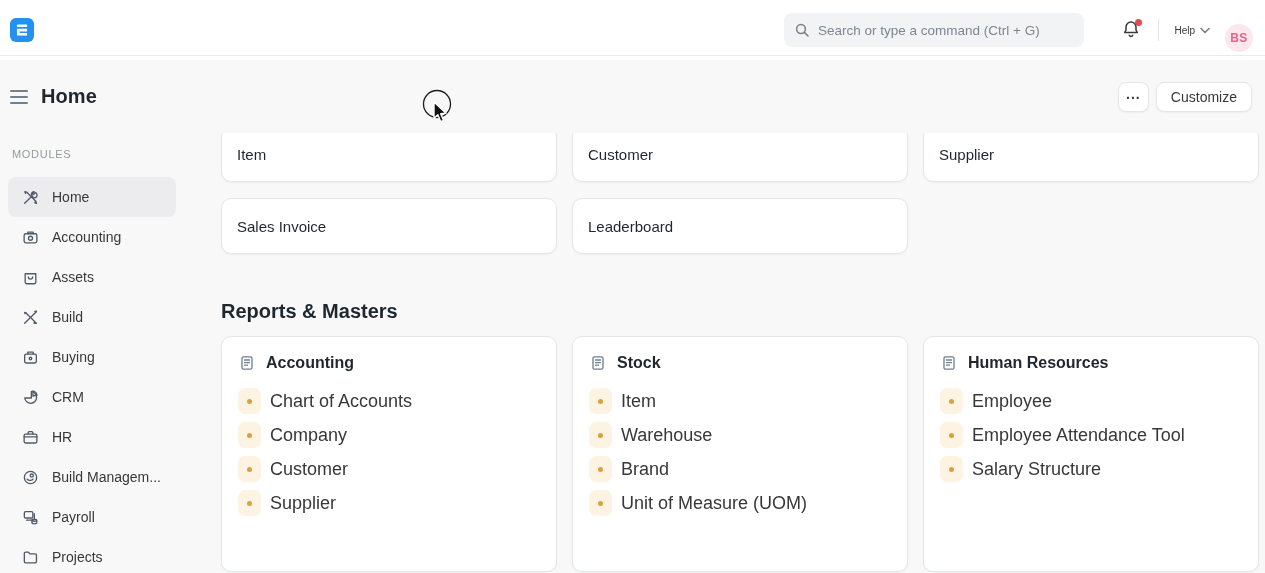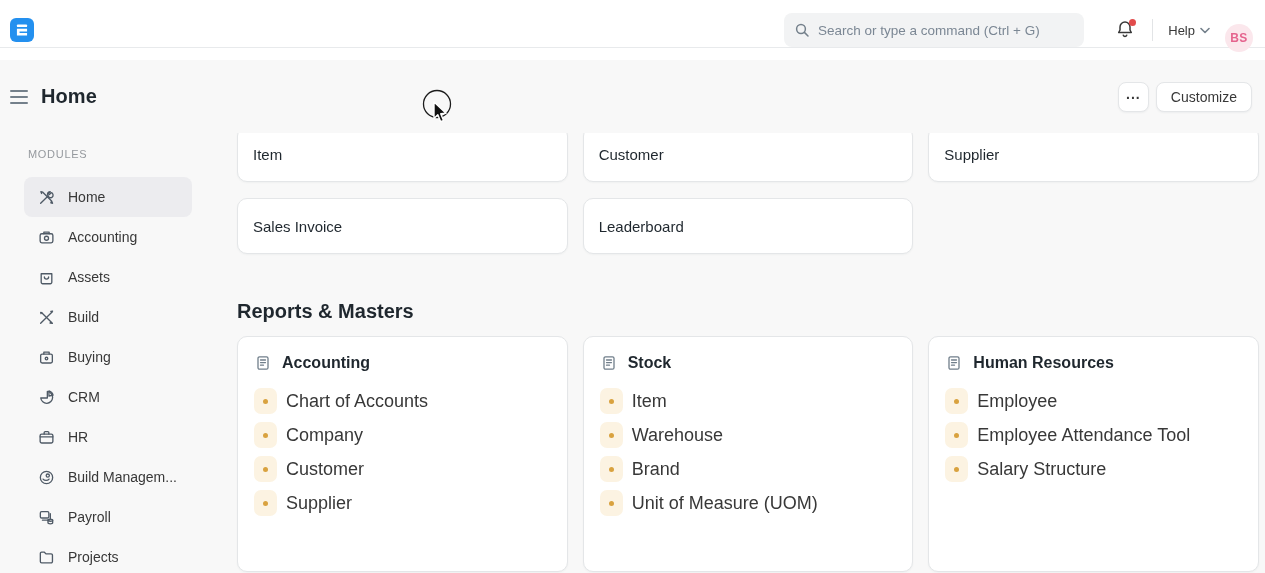--- a/index.html
+++ b/index.html
@@ -1,43 +1,43 @@
 <!DOCTYPE html>
 <html><head>
 <meta charset="utf-8">
 <style>
   * { margin:0; padding:0; box-sizing:border-box; }
   html,body { width:1265px; height:573px; overflow:hidden; font-family:"Liberation Sans", sans-serif; background:#ffffff; }
 
   
-  .topbar { position:relative; height:48px; background:#ffffff; border-bottom:1px solid #e8eaec; z-index:30; }
+  .topbar { position:relative; height:56px; background:#ffffff; border-bottom:1px solid #e8eaec; z-index:30; }
   .logo { position:absolute; left:10px; top:18px; width:24px; height:24px; border-radius:6px; background:#2490EF; display:flex; align-items:center; justify-content:center; cursor:pointer; }
   .searchbar { position:absolute; left:784px; top:13px; width:300px; height:34px; background:#f2f3f4; border-radius:8px; display:flex; align-items:center; padding:0 10px; gap:8px; }
   .searchbar input { flex:1; border:none; outline:none; background:transparent; font-family:"Liberation Sans",sans-serif; font-size:13.5px; color:#333; }
   .searchbar input::placeholder { color:#7b8794; }
   .tb-right { position:absolute; right:12px; top:0; height:60px; display:flex; align-items:center; gap:15px; }
   .bell-wrap { position:relative; width:22px; height:22px; cursor:pointer; }
   .notif-dot { position:absolute; top:0px; right:1px; width:7px; height:7px; border-radius:50%; background:#E24C4C; }
   .tb-divider { width:1px; height:22px; background:#e2e4e6; }
-  .help { display:flex; align-items:center; gap:5px; font-size:13px; color:#383838; cursor:pointer; }
+  .help { display:flex; align-items:center; gap:5px; font-size:10px; color:#383838; cursor:pointer; }
   .avatar { width:28px; height:28px; border-radius:50%; background:#FBE7EC; color:#E5648E; font-size:12px; font-weight:600; display:flex; align-items:center; justify-content:center; cursor:pointer; letter-spacing:.3px;margin-top:16px; }
 
   
   .app { position:absolute; top:60px; left:0; right:0; bottom:0; background:#f8f8f8; }
 
   .page-header { position:relative; z-index:10; height:73px; display:flex; align-items:center; background:#f8f8f8; }
   .burger { margin-left:10px; width:18px; height:14px; display:flex; flex-direction:column; justify-content:space-between; cursor:pointer; }
   .burger span { display:block; height:2px; border-radius:1px; background:#74808b; }
   .page-title { margin-left:13px; font-size:20px; font-weight:700; color:#1f272e; letter-spacing:.1px; }
   .header-actions { margin-left:auto; margin-right:13px; display:flex; gap:7px; }
   .btn { height:30px; background:#ffffff; border:1px solid #e4e6e8; border-radius:8px; box-shadow:0 1px 2px rgba(25,39,52,.05); font-family:"Liberation Sans",sans-serif; font-size:14px; color:#383838; cursor:pointer; display:flex; align-items:center; justify-content:center; }
   .btn-more { width:31px; font-weight:700; letter-spacing:1px; padding-bottom:6px; }
   .btn-customize { padding:0 14px; }
 
-  .body-row { position:absolute; top:73px; left:0; right:0; bottom:0; display:flex;margin-left:16px; }
+  .body-row { position:absolute; top:73px; left:0; right:0; bottom:0; display:flex; }
 
   
   .sidebar { width:205px; padding:14px 0 0 12px; flex-shrink:0; }
   .modules-label { font-size:11px; color:#95999e; letter-spacing:.7px; line-height:14px; font-weight:500; }
   .side-list { margin-top:16px; margin-left:-4px; }
   .side-item { width:168px; height:40px; border-radius:8px; display:flex; align-items:center; padding-left:14px; gap:13px; font-size:14px; color:#383838; cursor:pointer; white-space:nowrap; }
   .side-item.active { background:#ececef; }
   .side-item svg { flex-shrink:0; }
 
   

